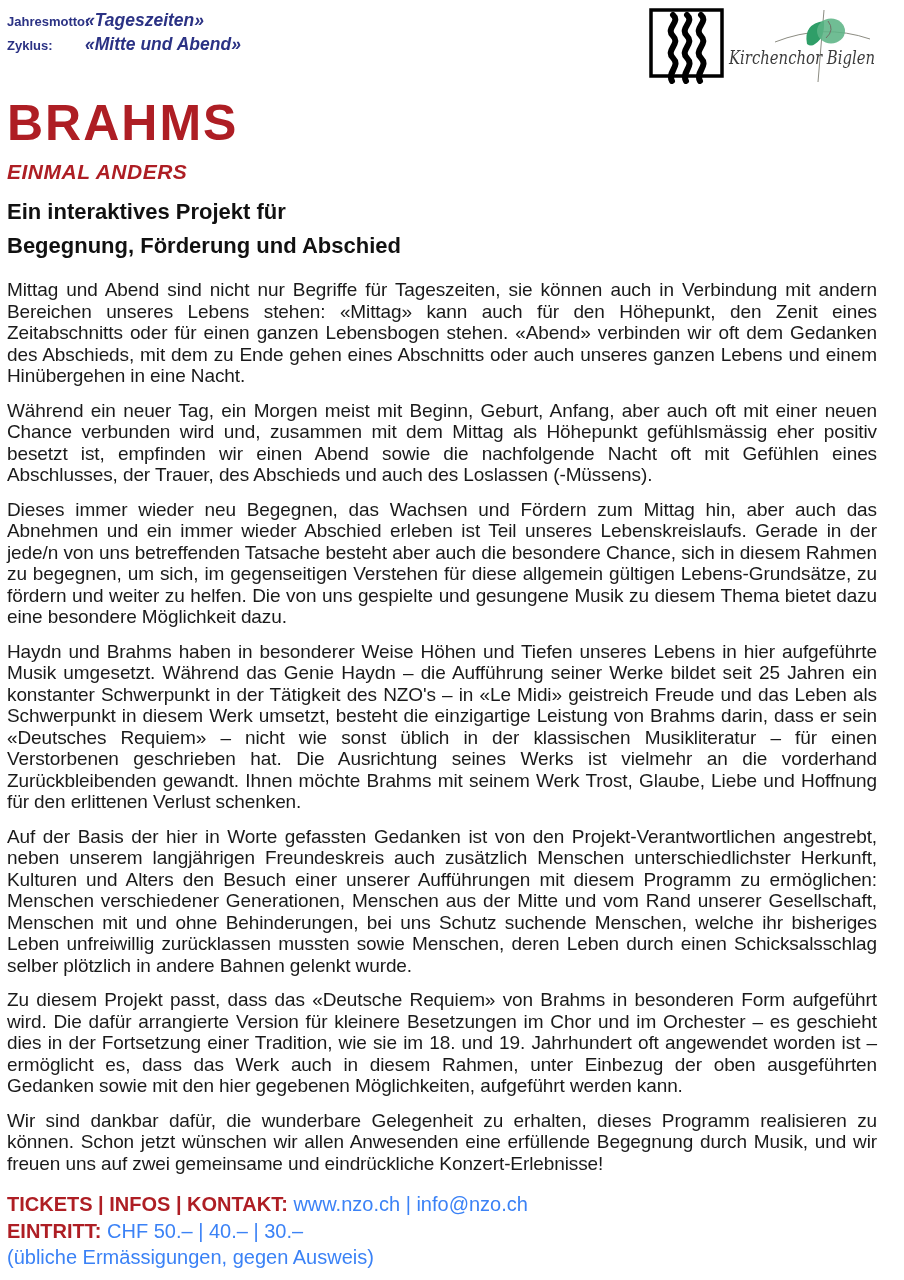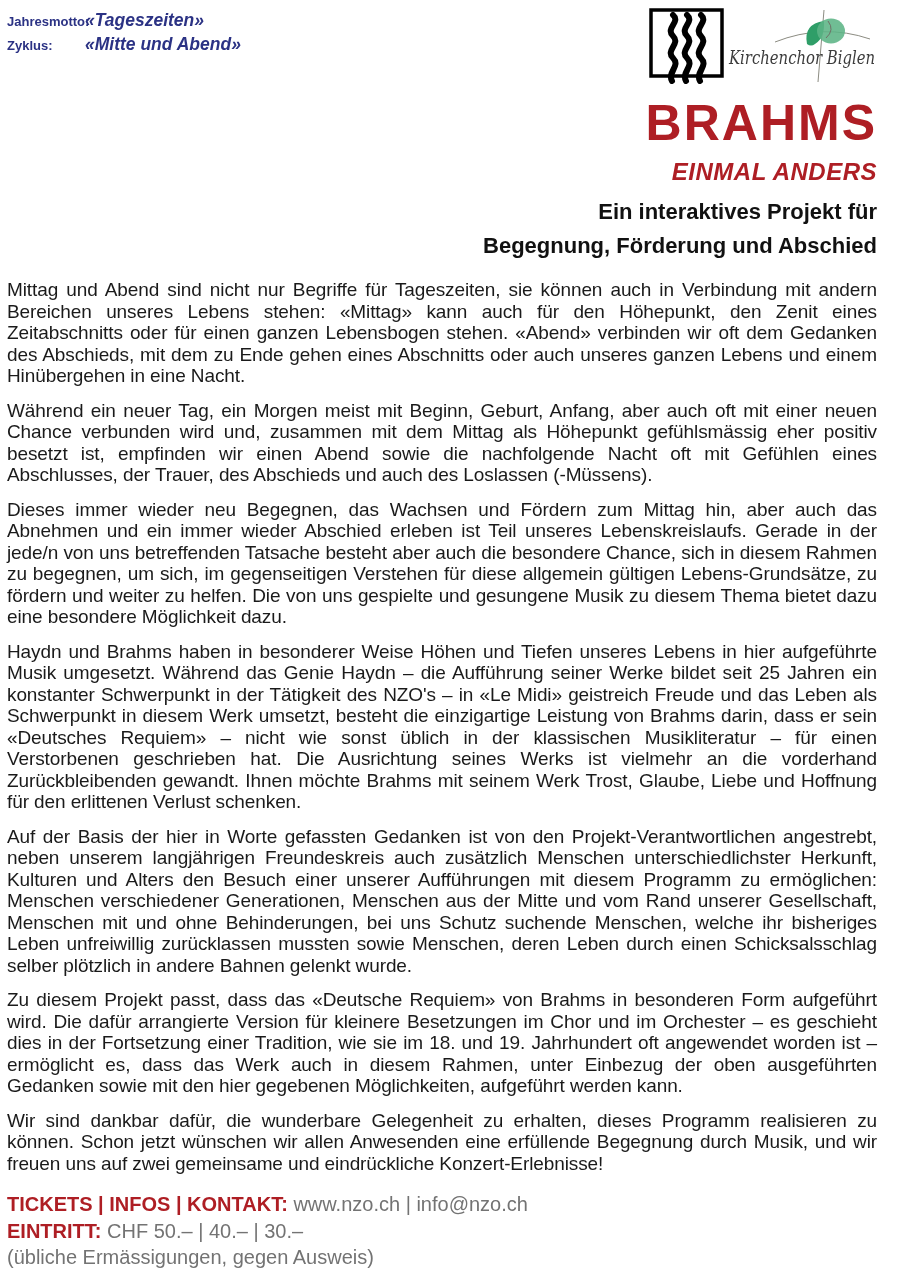--- a/index.html
+++ b/index.html
@@ -16,32 +16,32 @@
   }
   
   .header { position: relative; height: 50px; }
   .motto-block { display: grid; grid-template-columns: 78px auto; row-gap: 3px; align-items: baseline; }
   .motto-label { color: #2b3284; font-weight: bold; font-size: 13px; }
   .motto-value { color: #2b3284; font-weight: bold; font-style: italic; font-size: 17.5px; }
   .logos { position: absolute; top: -2px; right: 0; display: flex; align-items: flex-start; gap: 0; padding-left: 44px; }
   .nzo-logo { display: block; }
   .choir-logo { display: block; }
   
-  .title-block { text-align: right; margin-top: 38px; }
+  .title-block { text-align: left; margin-top: 38px; }
   .title-main {
     margin-top: 24px;
     font-size: 50px;
     line-height: 50px;
     font-weight: 800;
     letter-spacing: 2px;
     color: #ae1e24;
   }
   .title-sub {
     margin-top: 13px;
-    font-size: 24px;
+    font-size: 21px;
     line-height: 22px;
     font-weight: bold;
     font-style: italic;
     letter-spacing: 0.5px;
     color: #ae1e24;
   }
   .title-line1 {
     margin-top: 17px;
     font-size: 22px;
     line-height: 24px;
@@ -61,21 +61,21 @@
   .body-text p.para {
     font-size: 19px;
     line-height: 21.5px;
     text-align: justify;
     margin-bottom: 13px;
     letter-spacing: -0.1px;
   }
   
   .footer { margin-top: 17px; font-size: 20px; line-height: 26.5px; }
   .footer .red-label { color: #ae1e24; font-weight: bold; }
-  .footer .plain { color: #737373; }
+  .footer .plain { color: #3b82f6; }
 </style>
 </head>
 <body>
 
 <div class="page">
 
   <div class="header">
     <div class="motto-block">
       <span class="motto-label">Jahresmotto:</span>
       <span class="motto-value">«Tageszeiten»</span>

